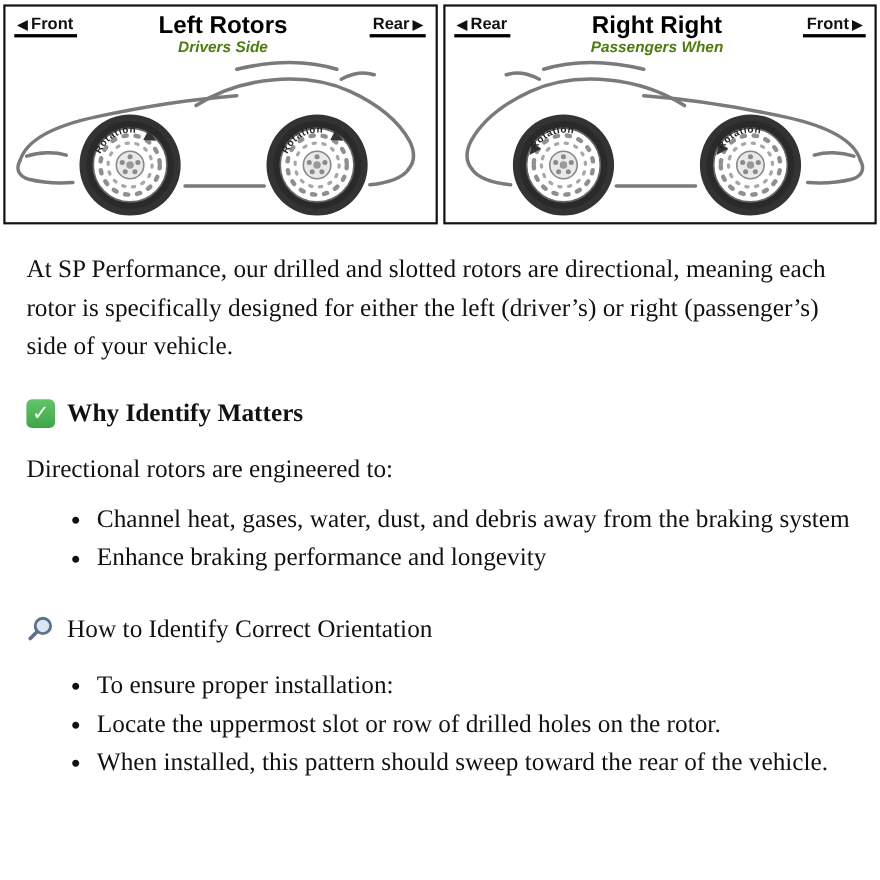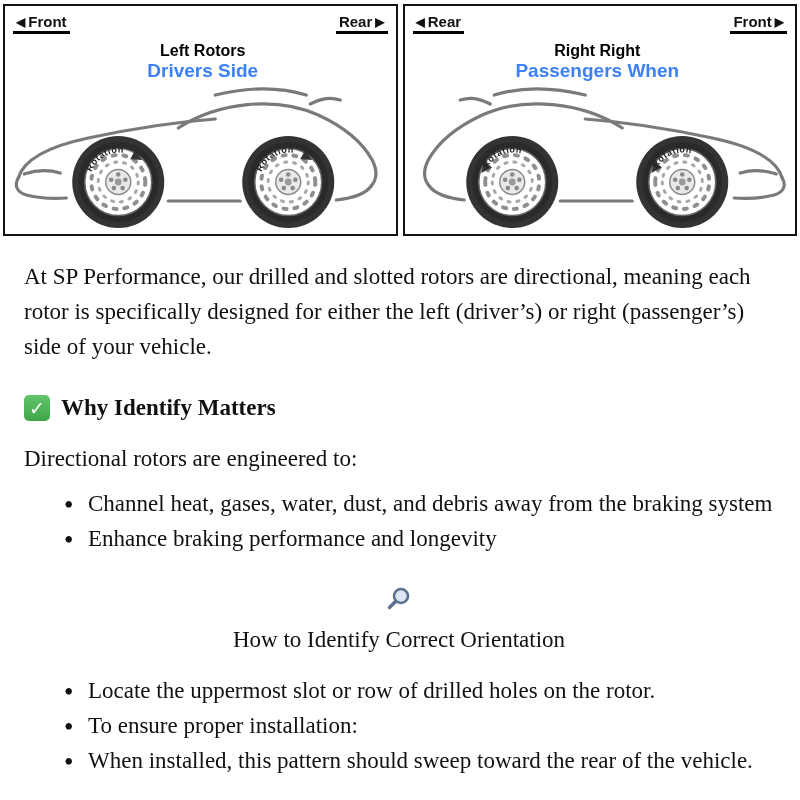--- a/index.html
+++ b/index.html
@@ -6,29 +6,29 @@
   html,body { margin:0; padding:0; background:#fff; }
   body { width:800px; font-family:"Liberation Serif", serif; color:#111; }
 
   
   .figure { display:flex; gap:5px; padding:4px 3px 2px 3px; }
   .panel { flex:1; border:2px solid #111; background:#fff; overflow:hidden; }
   .panel-header { display:flex; justify-content:space-between; align-items:flex-start; padding:5px 8px 0 8px; font-family:"Liberation Sans", sans-serif; }
   .dir-label { display:flex; align-items:center; gap:3px; font-weight:bold; font-size:15px; border-bottom:3px solid #000; padding:0 3px 1px 3px; color:#111; margin-top:2px; }
   .arrow-glyph { font-size:12px; line-height:1; }
   .title-block { text-align:center; margin-top:0; }
-  .panel-title { font-weight:bold; font-size:16px; line-height:1.05; color:#000;margin-top:32px; }
-  .panel-subtitle { font-weight:bold; font-size:19px; color:#3b82f6; }
+  .panel-title { font-weight:bold; font-size:22px; line-height:1.05; color:#000; }
+  .panel-subtitle { font-weight:bold; font-style:italic; font-size:14px; color:#4d7c0f; }
   .car-svg { display:block; width:100%; height:152px; }
 
   
   .article { padding:16px 26px 10px 24px; font-size:23px; line-height:1.52; }
   .intro { margin:6px 0 14px 0; }
   .section-heading { display:flex; align-items:center; gap:11px; font-size:23px; font-weight:bold; margin:26px 0 16px 0; }
-  .section-heading.regular { font-weight:normal; margin-top:30px;flex-direction:column; }
+  .section-heading.regular { font-weight:normal; margin-top:30px; }
   .lead { margin:0 0 6px 0; }
   ul.bullets { list-style:none; margin:10px 0 16px 0; padding:0 0 0 40px; }
   ul.bullets li { position:relative; padding-left:24px; margin:0 0; }
   ul.bullets li::before { content:"\2022"; position:absolute; left:0; top:-2px; font-size:27px; color:#111; }
 
   
   .check-icon { display:inline-flex; align-items:center; justify-content:center; width:26px; height:26px; border-radius:5px; background:linear-gradient(180deg,#63c56a,#3fa548); color:#fff; font-family:"DejaVu Sans", sans-serif; font-size:19px; font-weight:bold; flex:0 0 auto; }
   .mag-icon { display:inline-block; flex:0 0 auto; }
 </style>
 </head>
@@ -160,18 +160,18 @@
 
   <div class="section-heading regular">
     <svg class="mag-icon" width="26" height="26" viewBox="0 0 26 26">
       <circle cx="15" cy="10" r="7" fill="#dce6f2" stroke="#5b718c" stroke-width="2.6"></circle>
       <line x1="9.5" y1="15.5" x2="3.5" y2="21.5" stroke="#5b718c" stroke-width="3.4" stroke-linecap="round"></line>
     </svg>
     <span>How to Identify Correct Orientation</span>
   </div>
 
   <ul class="bullets">
+    <li>To ensure proper installation:</li>
     <li>Locate the uppermost slot or row of drilled holes on the rotor.</li>
-    <li>To ensure proper installation:</li>
     <li>When installed, this pattern should sweep toward the rear of the vehicle.</li>
   </ul>
 
 </div>
 
 </body></html>

